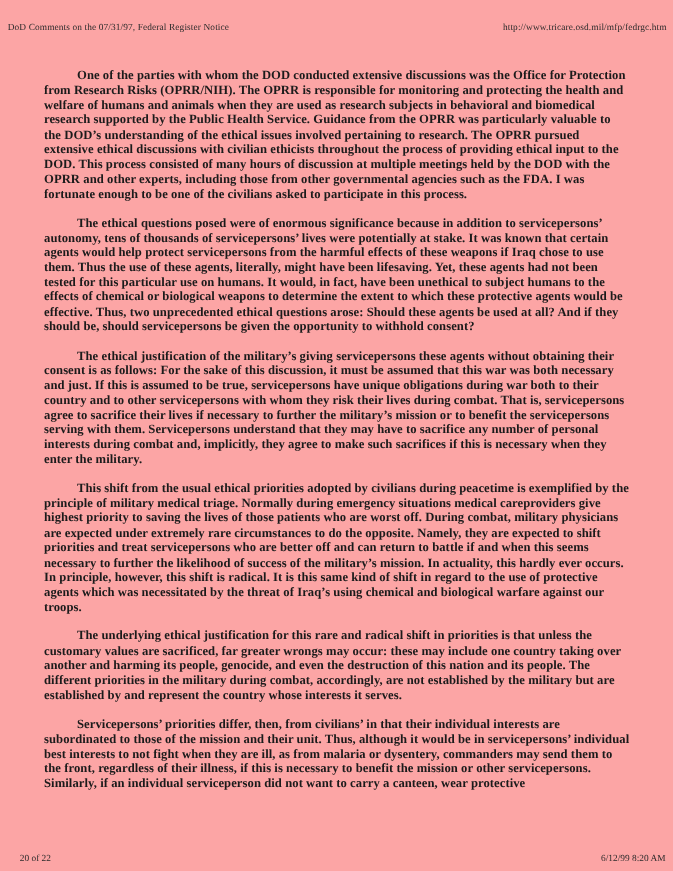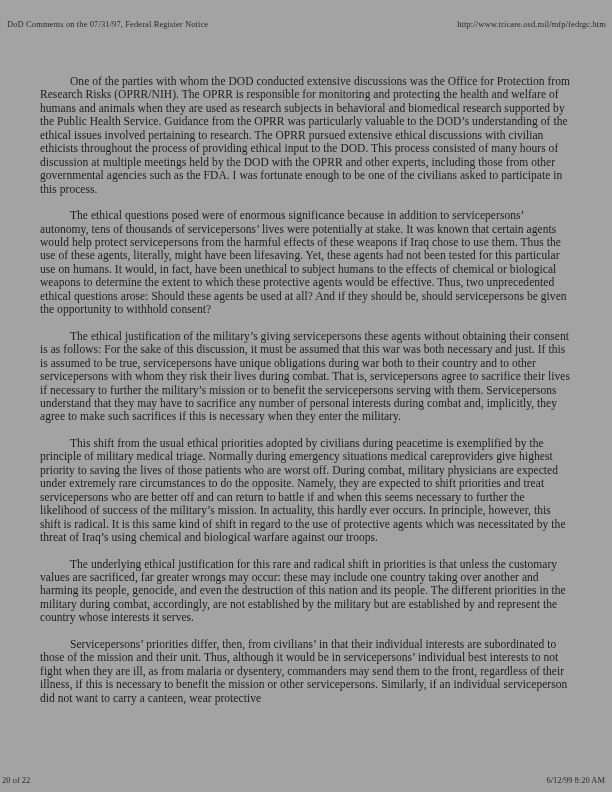--- a/index.html
+++ b/index.html
@@ -4,21 +4,21 @@
 <style>
   html, body {
     margin: 0;
     padding: 0;
     background: #ffffff;
   }
   .page {
     position: relative;
     width: 612px;
     height: 792px;
-    background: #a3a3a3;
+    background: #fca5a5;
     font-family: "Liberation Serif", serif;
     color: #1b1b1b;
     overflow: hidden;
     box-sizing: border-box;
   }
   .running-header {
     position: absolute;
     top: 19px;
     left: 7px;
     right: 6px;
@@ -33,27 +33,28 @@
     position: absolute;
     top: 63px;
     left: 40px;
     width: 533px;
     font-size: 11.5px;
     line-height: 13.45px;
     text-align: left;
     letter-spacing: 0.05px;
   }
   .doc-body p {
-    margin: 12px 0 13px 0;
+    margin: 0 0 13px 0;
     text-indent: 30px;
+    font-weight: bold;
   }
   .running-footer {
     position: absolute;
     bottom: 7px;
-    left: 2px;
+    left: 18px;
     right: 7px;
     display: flex;
     justify-content: space-between;
     align-items: flex-end;
     font-size: 8.5px;
     color: #2a2a2a;
     font-family: Liberation Serif, serif;
   }
 </style>
 </head>

